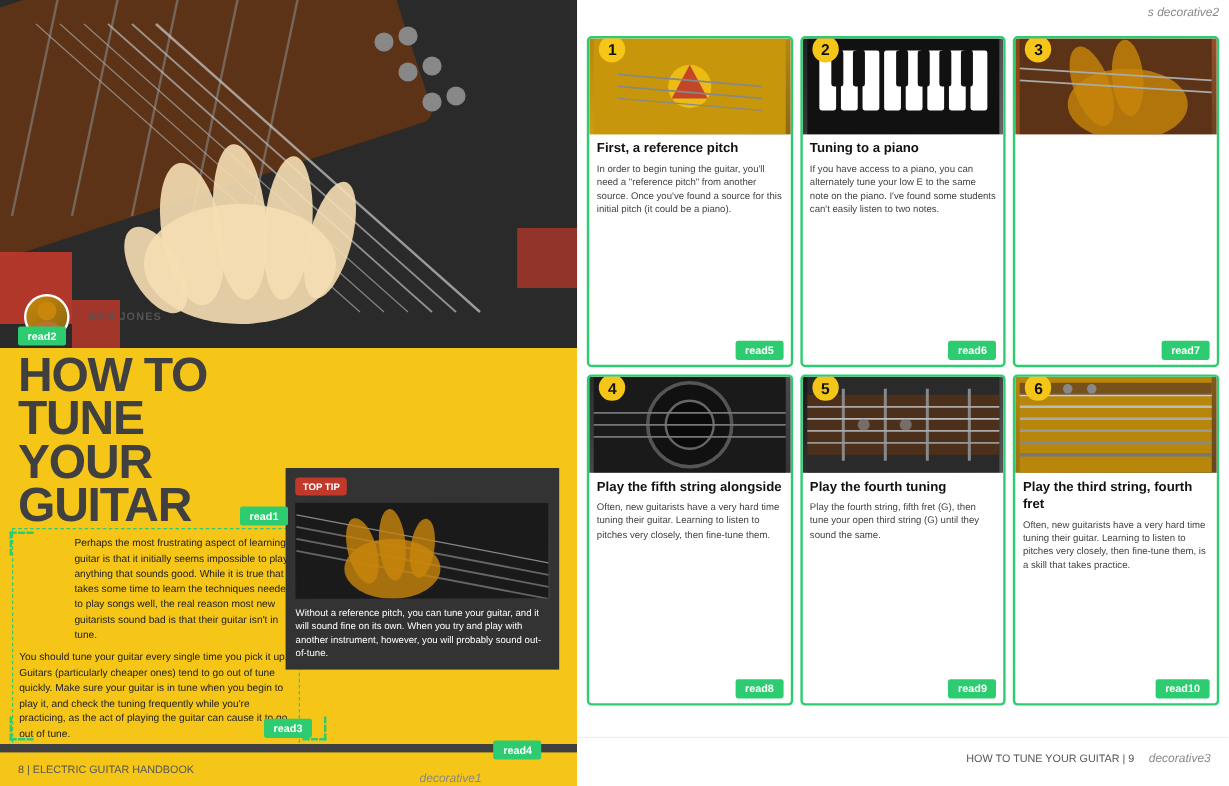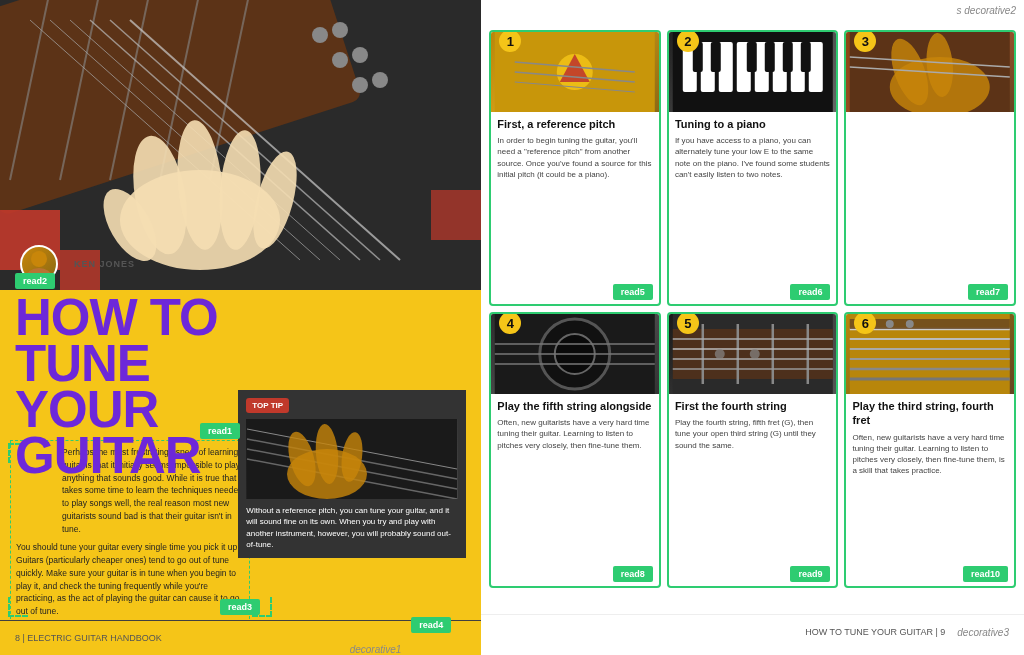--- a/index.html
+++ b/index.html
@@ -80,23 +80,23 @@
     .main-title {
       position: absolute;
       top: 295px;
       left: 15px;
       right: 260px;
       z-index: 5;
     }
 
     .main-title h1 {
       font-family: 'Arial Black', Arial, sans-serif;
-      font-size: 51px;
+      font-size: 40px;
       font-weight: 900;
-      color: #6d28d9;
+      color: #404040;
       line-height: 0.9;
       text-transform: uppercase;
       letter-spacing: -1px;
     }
 
     
     .read1-badge {
       position: absolute;
       top: 420px;
       left: 200px;
@@ -165,21 +165,21 @@
     }
 
     
     .footer-left {
       position: absolute;
       bottom: 0;
       left: 0;
       right: 0;
       height: 35px;
       background: #F5C518;
-      border-top: 1px solid #404040;
+      border-top: 7px solid #404040;
       display: flex;
       align-items: center;
       padding: 0 15px;
       font-size: 9px;
       color: #555;
     }
 
     .footer-deco1 {
       position: absolute;
       bottom: 0;
@@ -593,21 +593,21 @@
        <line x1="135" y1="10" x2="135" y2="70" stroke="#888" stroke-width="2.5"></line>
        <line x1="0" y1="25" x2="160" y2="25" stroke="#aaa" stroke-width="1.5"></line>
        <line x1="0" y1="35" x2="160" y2="35" stroke="#bbb" stroke-width="1.5"></line>
        <line x1="0" y1="45" x2="160" y2="45" stroke="#aaa" stroke-width="1.5"></line>
        <line x1="0" y1="55" x2="160" y2="55" stroke="#999" stroke-width="1.5"></line>
        <circle cx="47" cy="40" r="5" fill="#888" opacity="0.7"></circle>
        <circle cx="82" cy="40" r="5" fill="#888" opacity="0.7"></circle>
         </svg>
       </div>
       <div class="card-body">
-        <div class="card-title">First the fourth string</div>
+        <div class="card-title">Play the fourth tuning</div>
         <div class="card-text">Play the fourth string, fifth fret (G), then tune your open third string (G) until they sound the same.</div>
       </div>
       <div class="card-read">
         <span class="read-badge">read9</span>
       </div>
     </div>
       <div class="card">
       <div class="card-number">6</div>
       <div class="card-image img-strings">
         <svg width="100%" height="80" viewBox="0 0 160 80" xmlns="http://www.w3.org/2000/svg">

